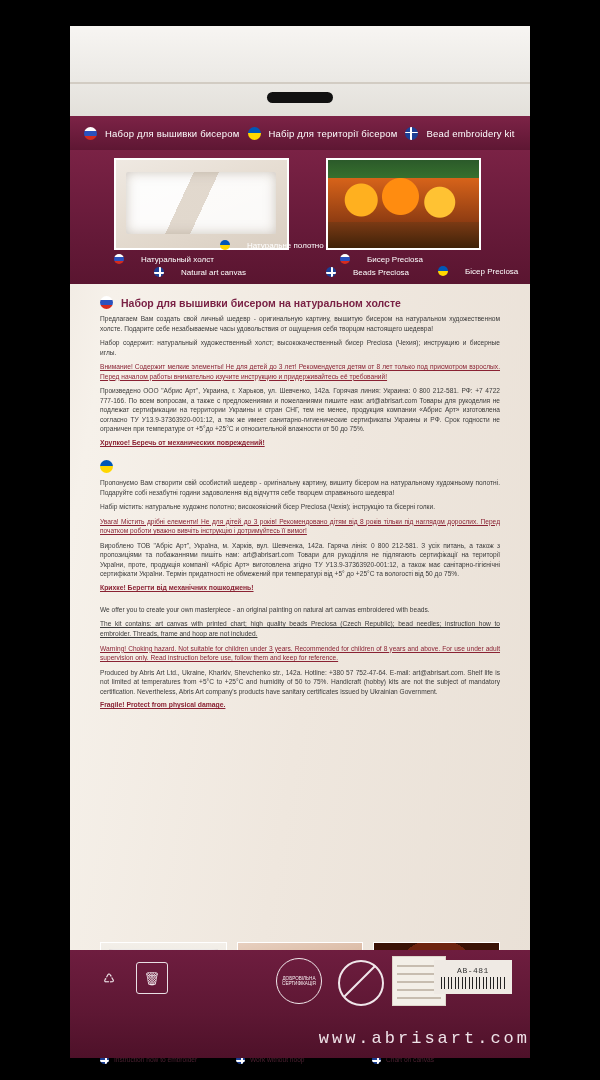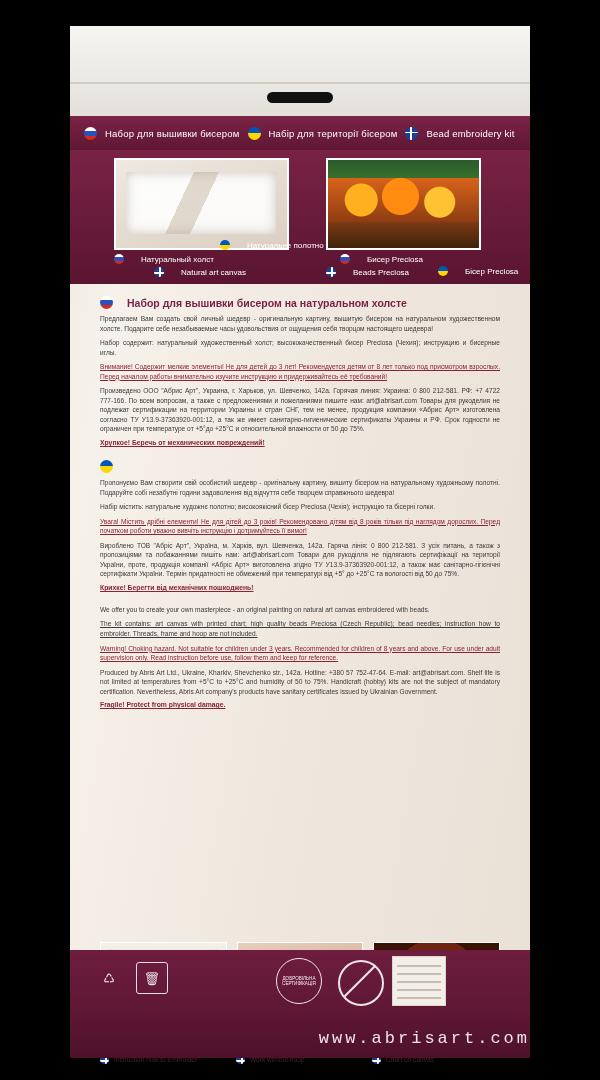--- a/index.html
+++ b/index.html
@@ -70,21 +70,21 @@
   .c3{left:44px;top:117px;padding-left:40px;}
   .c4{left:256px;top:104px;padding-left:14px;}
   .c5{left:352px;top:116px;margin-left:16px;}
   .c6{left:256px;top:117px;}
 
   
   .body{position:absolute;left:0;top:258px;width:100%;height:658px;padding:12px 30px 0 30px;box-sizing:border-box;}
   .sec{margin-bottom:14px;}
   .sec h3{
     margin:0 0 5px 0;font-size:10.5px;color:#7a2245;font-weight:bold;
-    display:flex;align-items:center;gap:14px;
+    display:flex;align-items:center;gap:8px;
   }
   .sec h3 .flag{width:13px;height:13px;}
   .p{font-size:6.6px;line-height:1.45;color:#3a3a3a;margin:0 0 5px 0;text-align:justify;}
   .p.u{text-decoration:underline;}
   .warn{font-size:6.6px;line-height:1.45;color:#8a2233;margin:0 0 5px 0;text-decoration:underline;text-align:justify;}
   .fragile{font-size:6.8px;color:#8a2233;text-decoration:underline;font-weight:bold;margin:0;}
 
   
   .bphotos{position:absolute;left:30px;top:916px;width:400px;height:84px;display:flex;gap:10px;}
   .bp{flex:1;border:1.5px solid #fff;box-sizing:border-box;position:relative;overflow:hidden;}
@@ -274,17 +274,21 @@
         <span>ДОБРОВІЛЬНА СЕРТИФІКАЦІЯ</span>
       </div>
       <div class="nofire"></div>
       <div class="bcard">
         <div class="l" style="top:8px"></div>
           <div class="l" style="top:16px"></div>
         <div class="l" style="top:24px"></div>
           <div class="l" style="top:32px"></div>
         <div class="l" style="top:40px"></div>
       </div>
+      <div class="lbl">
+        <div class="code">AB-481</div>
+        <div class="bars"></div>
+      </div>
       <div class="site">www.abrisart.com</div>
     </div>
 
   </div>
 </div>
 
 </body></html>

